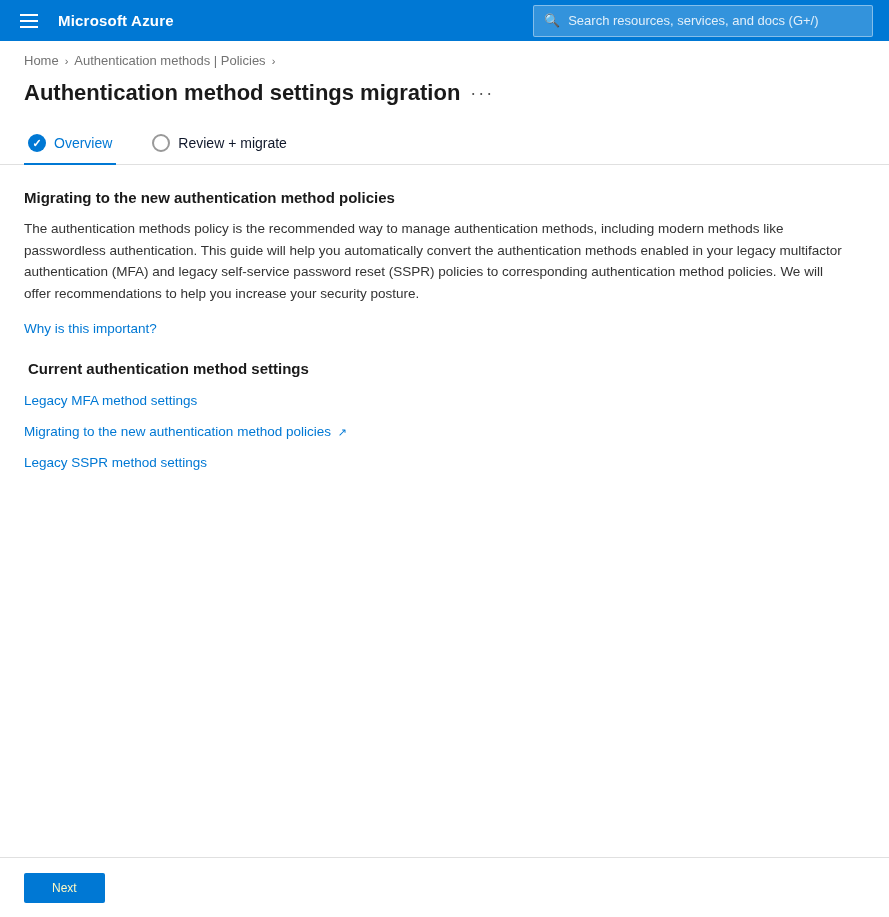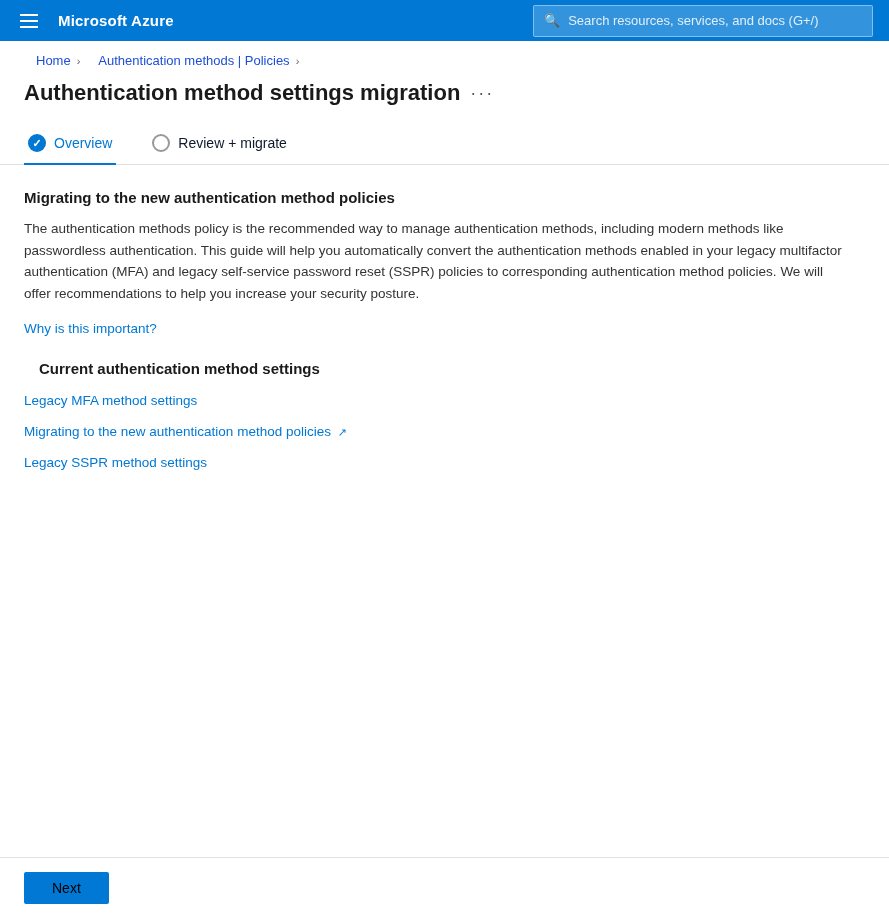--- a/index.html
+++ b/index.html
@@ -70,24 +70,23 @@
 
     
     .breadcrumb {
       display: flex;
       align-items: center;
       padding: 12px 24px 8px 24px;
       gap: 6px;
       font-size: 13px;
     }
     .breadcrumb-link {
-      color: #1d4ed8;
+      color: #737373;
       cursor: pointer;
       text-decoration: none;
-      margin-left: 12px;
     }
     .breadcrumb-separator {
       color: #666;
       font-size: 11px;
     }
 
     
     .page-header {
       padding: 4px 24px 16px 24px;
       display: flex;
@@ -182,21 +181,21 @@
       color: #0078d4;
       cursor: pointer;
       text-decoration: none;
       font-size: 13.5px;
     }
     .external-icon {
       font-size: 11px;
       margin-left: 3px;
     }
     .section-divider {
-      margin: 24px 0 16px 15px;
+      margin: 24px 0 16px 4px;
     }
     .links-list {
       display: flex;
       flex-direction: column;
       gap: 16px;
     }
 
     
     .bottom-bar {
       position: absolute;
@@ -205,24 +204,24 @@
       right: 0;
       height: 60px;
       border-top: 1px solid #e0e0e0;
       display: flex;
       align-items: center;
       padding: 0 24px;
       background: #fff;
     }
     .next-button {
       background: #0078d4;
-      color: #000000;
+      color: #fef9c3;
       border: none;
       padding: 8px 28px;
-      font-size: 14px;
+      font-size: 12px;
       cursor: pointer;
       border-radius: 2px;
       font-family: 'Segoe UI', Arial, sans-serif;
     }
   </style>
 </head>
 <body>
 
 <div class="top-nav">
   <div class="hamburger-icon">

